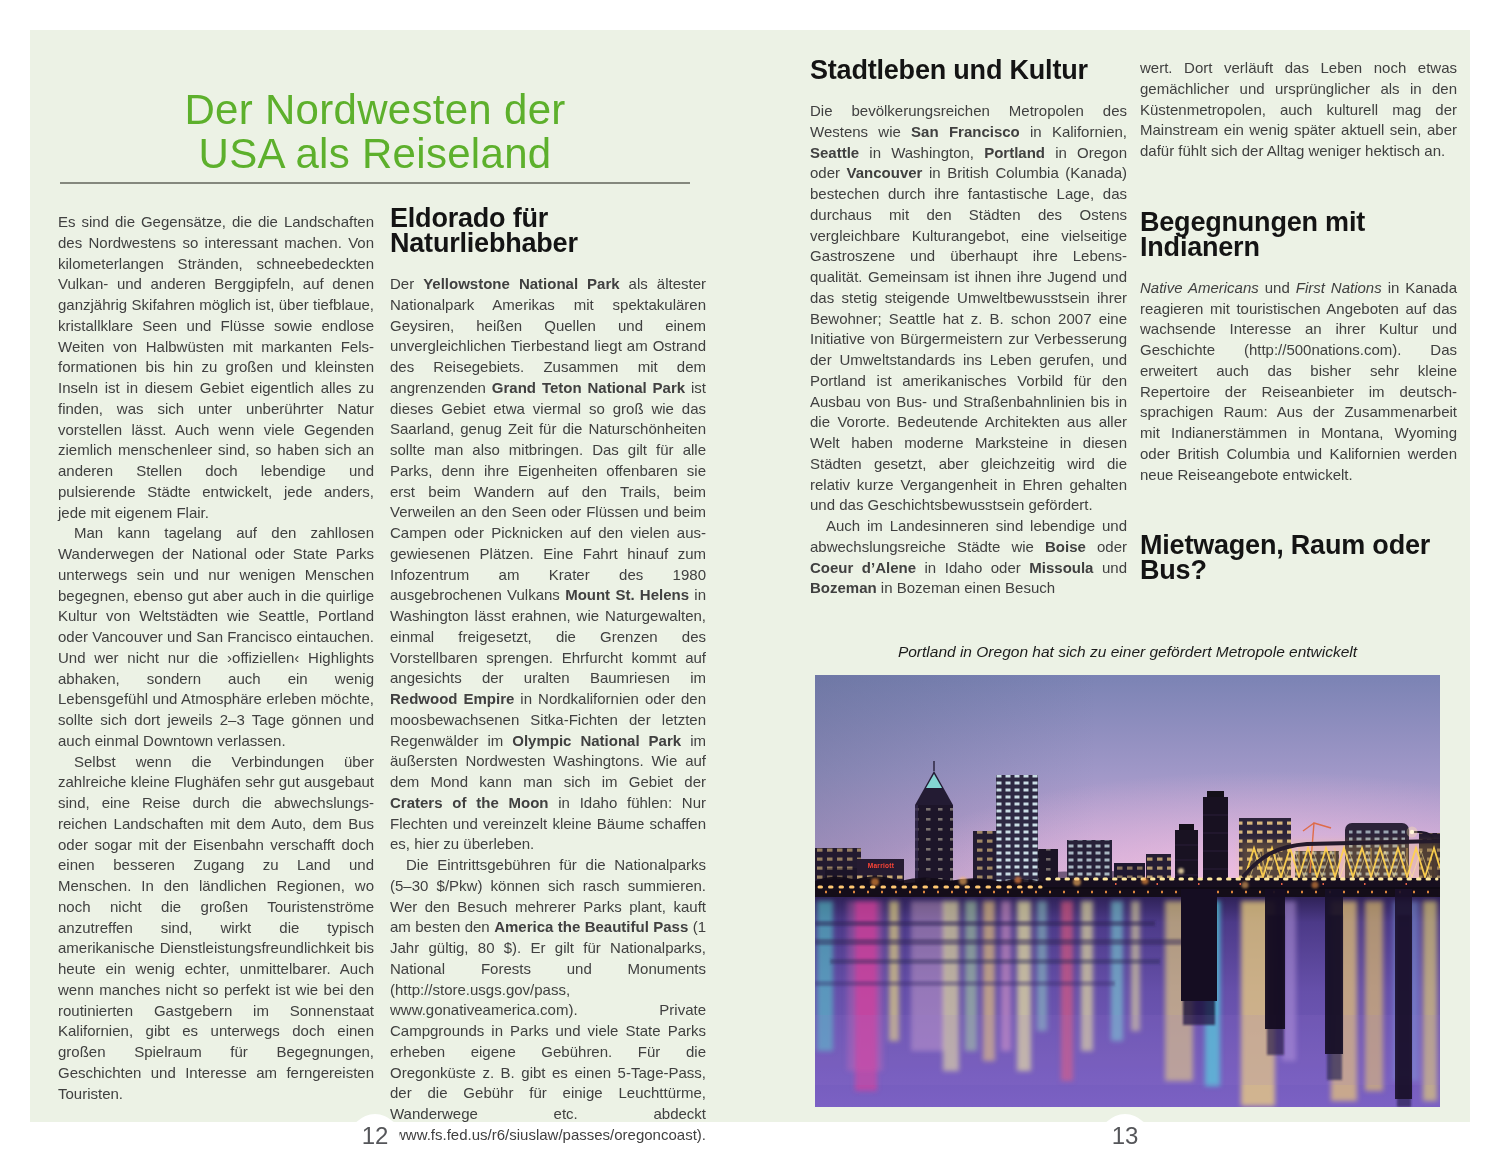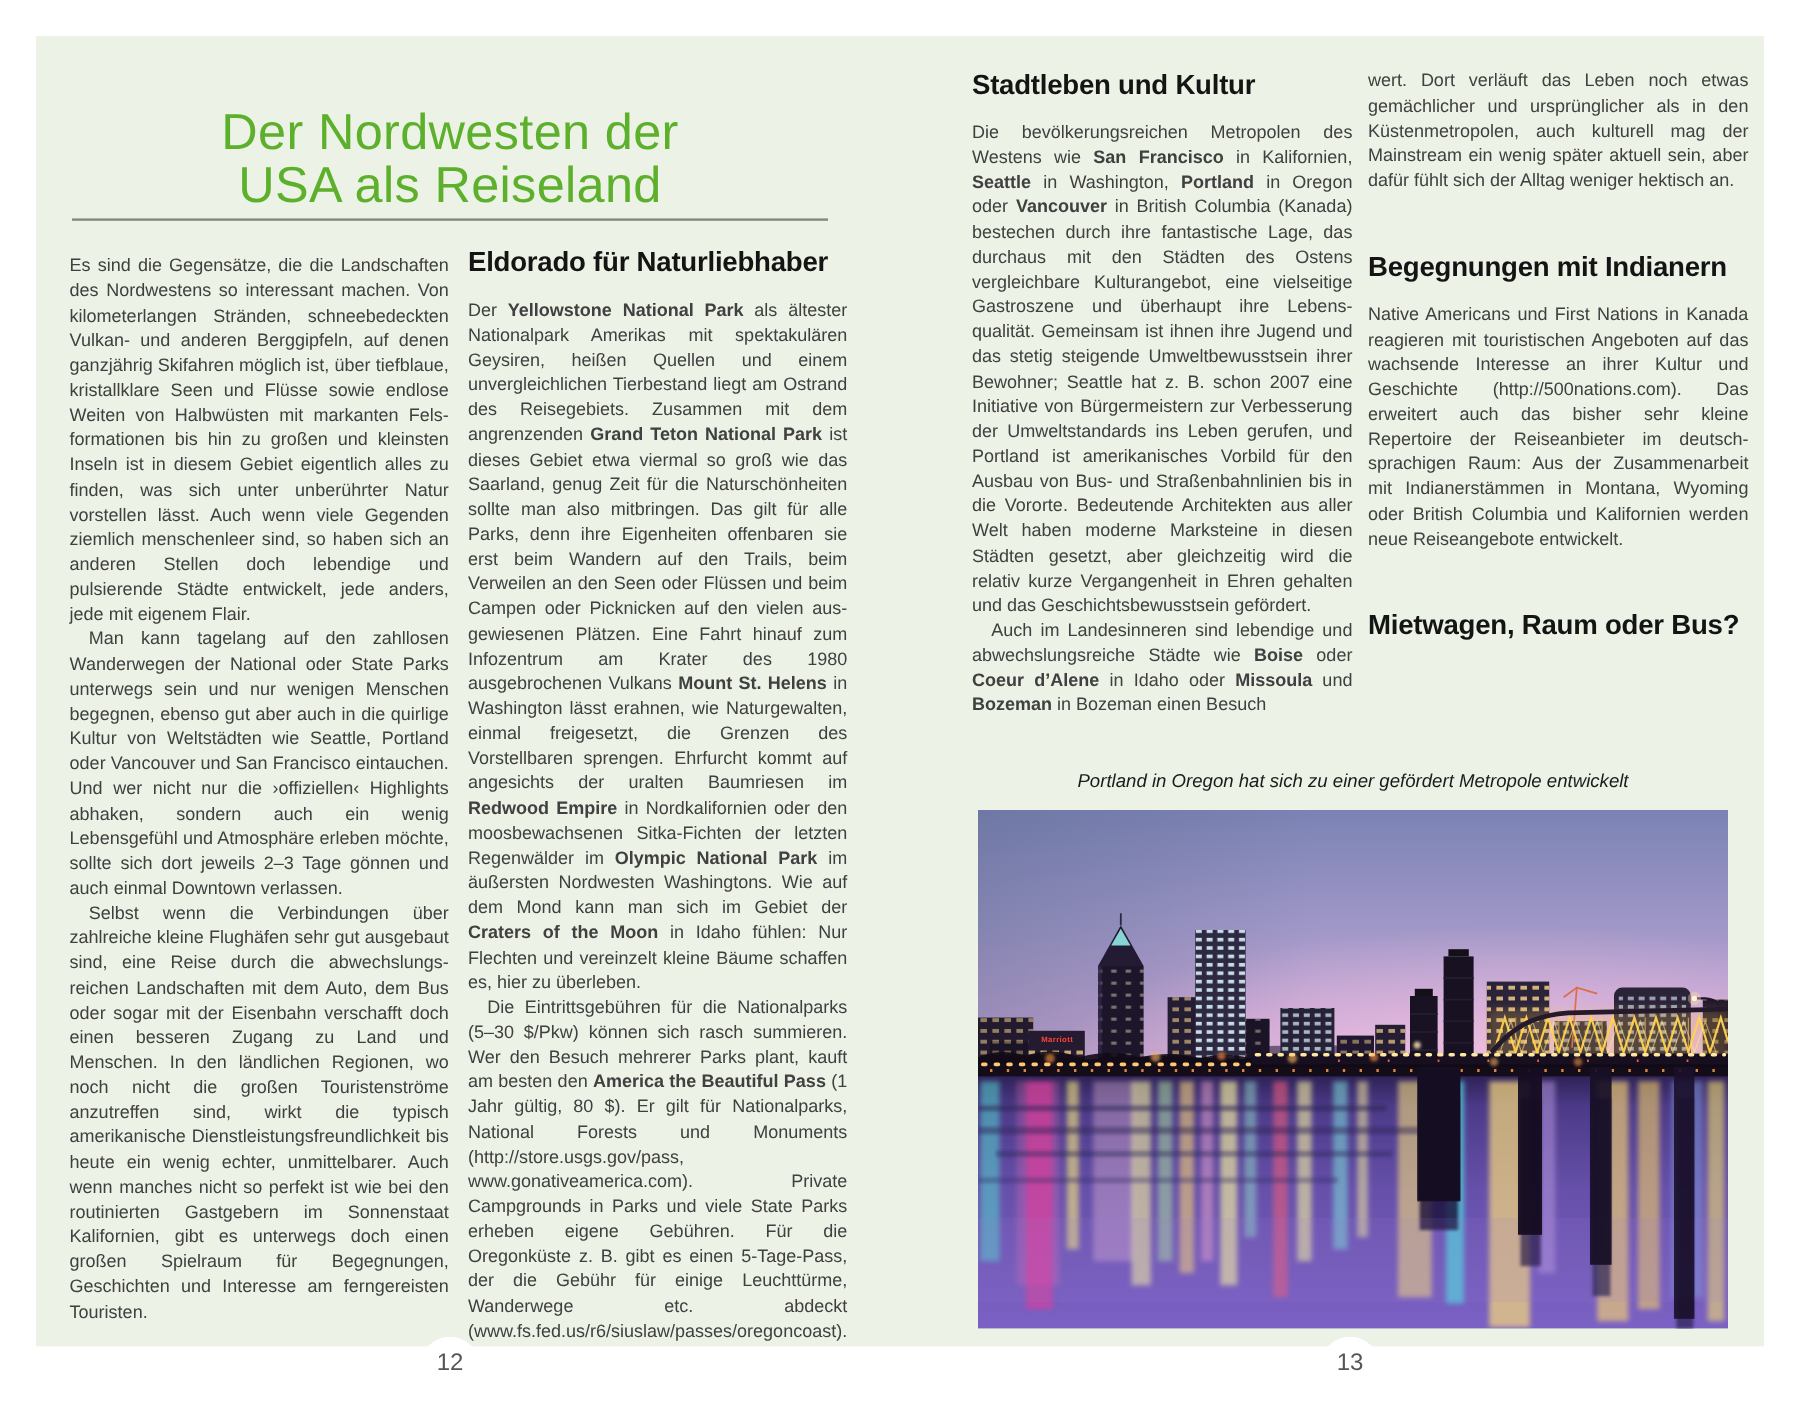--- a/index.html
+++ b/index.html
@@ -22,43 +22,43 @@
     position:absolute;left:30px;top:152px;width:630px;height:2px;
     background:#84887d;
   }
   .col{position:absolute;width:316px;}
   .col p{
     margin:0;text-align:justify;font-size:15px;line-height:20.75px;
     color:#404040;hyphens:auto;-webkit-hyphens:auto;
   }
   .col p.indent{text-indent:16px;}
   .col h2{
-    margin:48px 0 18px 0;font-size:23px;line-height:25px;
+    margin:48px 0 18px 0;font-size:27px;line-height:25px;
     font-weight:700;color:#141414;letter-spacing:-.2px;
   }
   .col h2:first-child{margin-top:0;}
   .b{font-weight:700;}
-  .i{}
+  .i{font-style:italic;}
   .col-l1{left:28px;top:182px;}
   .col-l2{left:360px;top:176px;}
   .col-r1{left:780px;top:28px;width:317px;}
   .col-r2{left:1110px;top:28px;width:317px;}
   .photo-caption{
     position:absolute;left:785px;top:613px;width:625px;
     text-align:center;font-style:italic;font-size:15.5px;color:#1b1b1b;
   }
   .photo{
     position:absolute;left:785px;top:645px;width:625px;height:432px;
     overflow:hidden;background:#7b83b4;
   }
   .photo svg{display:block;}
   .pagenum{
     position:absolute;width:50px;height:50px;border-radius:50%;
     background:#ffffff;text-align:center;
-    font-size:20px;line-height:44px;color:#55565a;
+    font-size:24px;line-height:44px;color:#55565a;
   }
   .pagenum-left{left:320px;top:1084px;}
   .pagenum-right{left:1070px;top:1084px;}
 </style>
 </head>
 <body>
 
 <div class="spread">
 
   <h1 class="page-title"><span>Der Nordwesten der</span><br><span>USA als Reiseland</span></h1>

